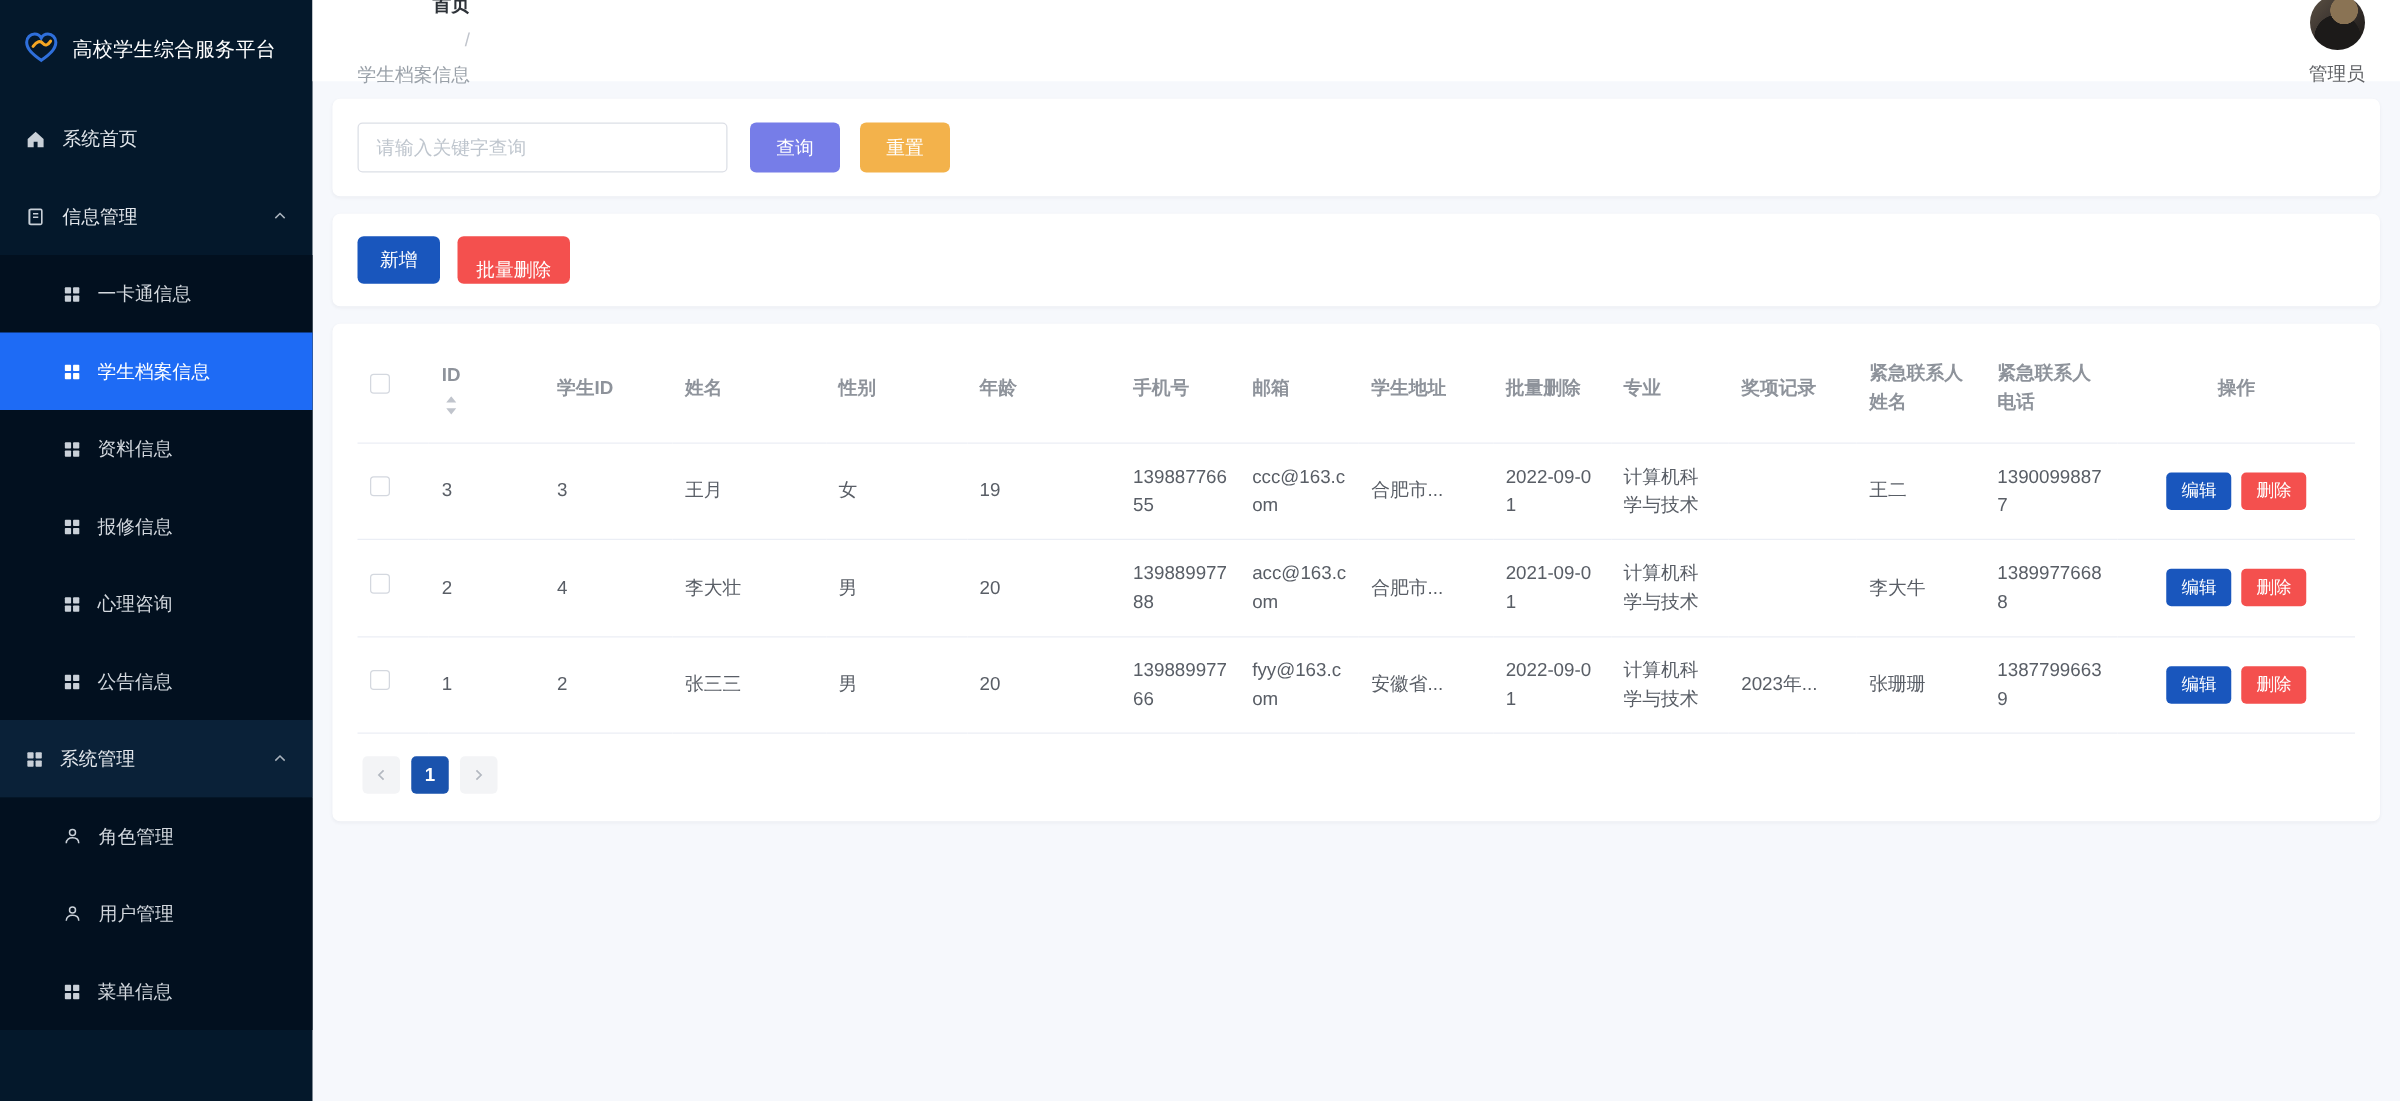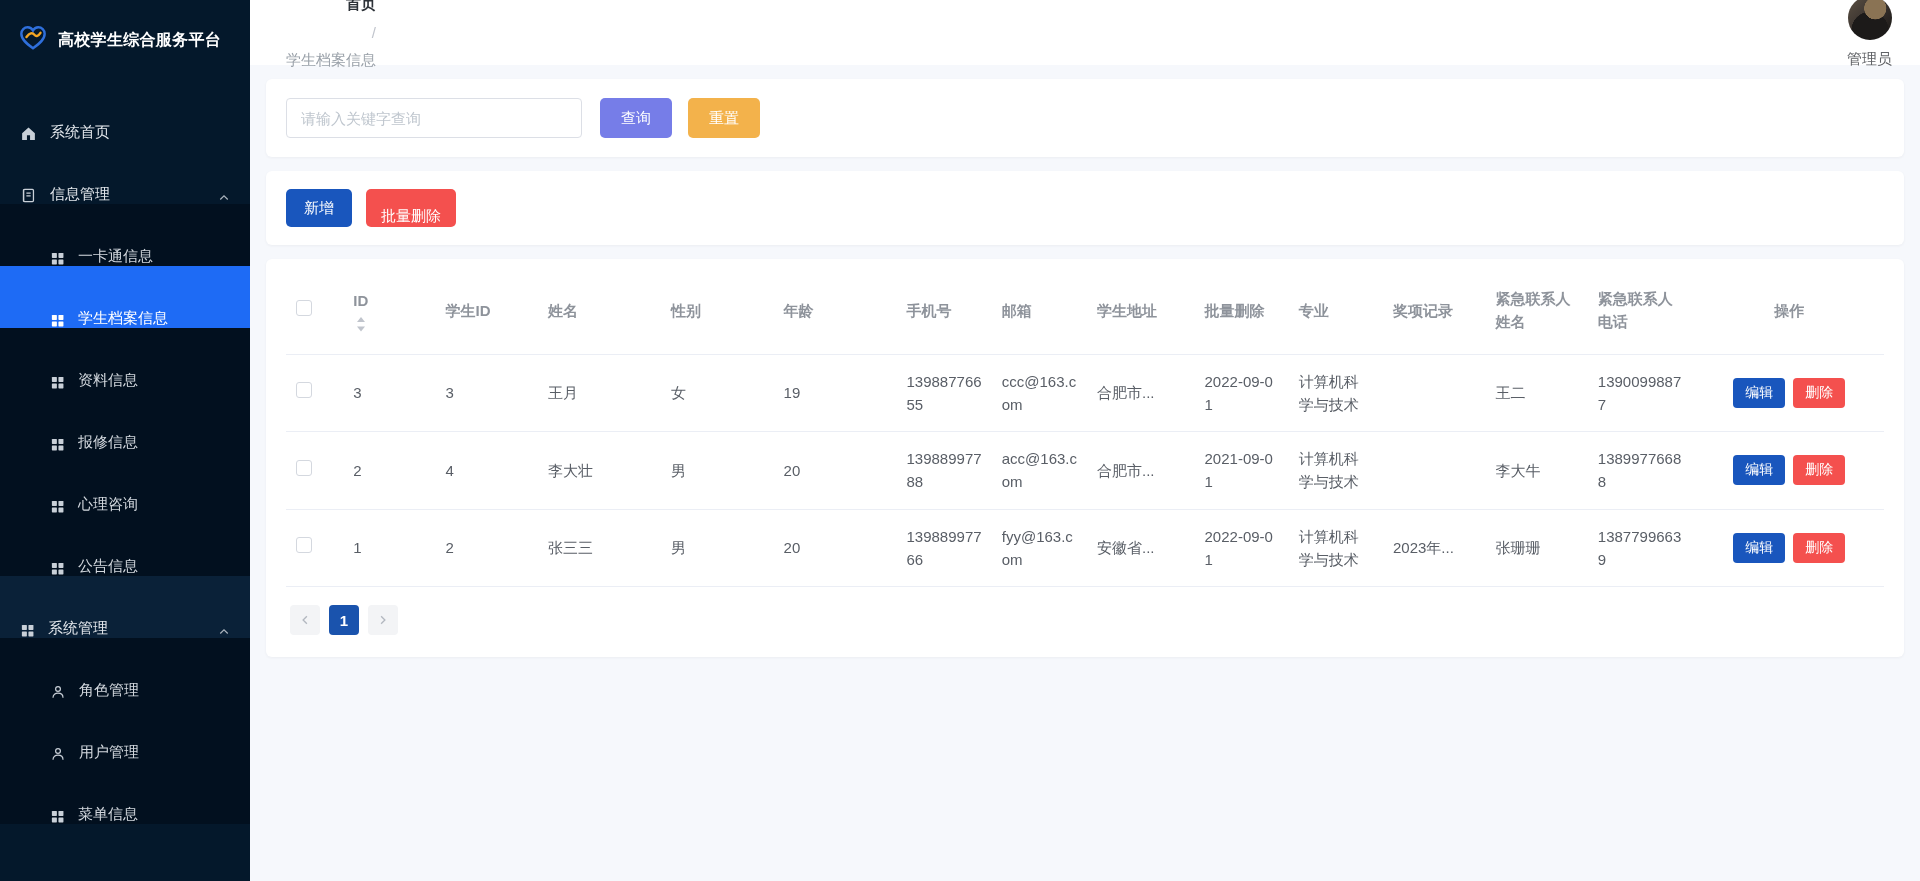--- a/index.html
+++ b/index.html
@@ -2,23 +2,23 @@
 <html><head>
 <meta charset="utf-8">
 <style>
   * { margin:0; padding:0; box-sizing:border-box; }
   html,body { width:1920px; height:881px; font-family:"Liberation Sans","DejaVu Sans",sans-serif; }
   .app { display:flex; width:1920px; height:881px; overflow:hidden; background:#f6f8fc; }
 
   
   .sidebar { width:250px; flex-shrink:0; background:#04182b; display:flex; flex-direction:column; }
   .logo-row { height:80px; display:flex; align-items:center; padding:0 18px; gap:10px; }
-  .logo-title { font-size:16px; font-weight:bold; color:#ffffff; letter-spacing:.3px; white-space:nowrap; }
+  .logo-title { font-size:16px; font-weight:normal; color:#ffffff; letter-spacing:.3px; white-space:nowrap; }
   .menu { display:flex; flex-direction:column; }
-  .menu-item { height:62px; display:flex; align-items:flex-end; padding:0 20px; gap:13px; font-size:15px; color:#e3e7ec; cursor:pointer; }
+  .menu-item { height:62px; display:flex; align-items:center; padding:0 20px; gap:13px; font-size:15px; color:#e3e7ec; cursor:pointer; }
   .menu-item .mi-icon { display:flex; align-items:center; color:#c9d0d8; }
   .menu-item .chev { margin-left:auto; color:#aab3bd; display:flex; }
   .submenu { background:#02101f; }
   .submenu .menu-item { padding-left:50px; color:#d3d8de; }
   .menu-item.active { background:#1e6bf5; color:#ffffff; }
   .menu-item.active .mi-icon { color:#ffffff; }
   .menu-item.highlight { background:#0a2138; }
 
   
   .main { flex:1; display:flex; flex-direction:column; min-width:0; }

